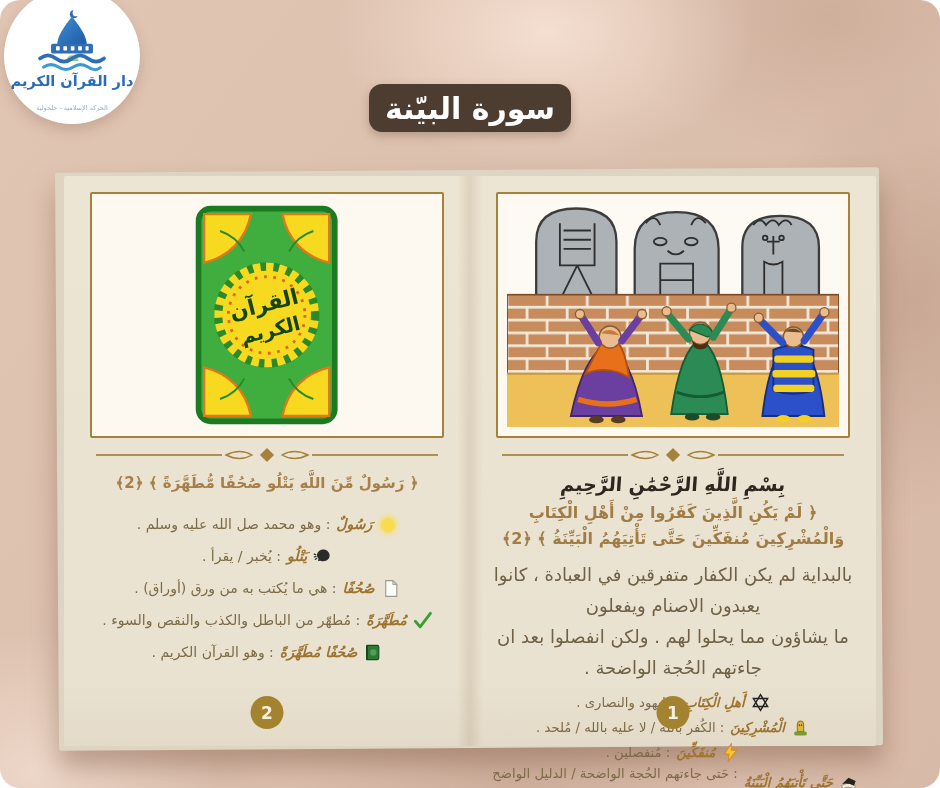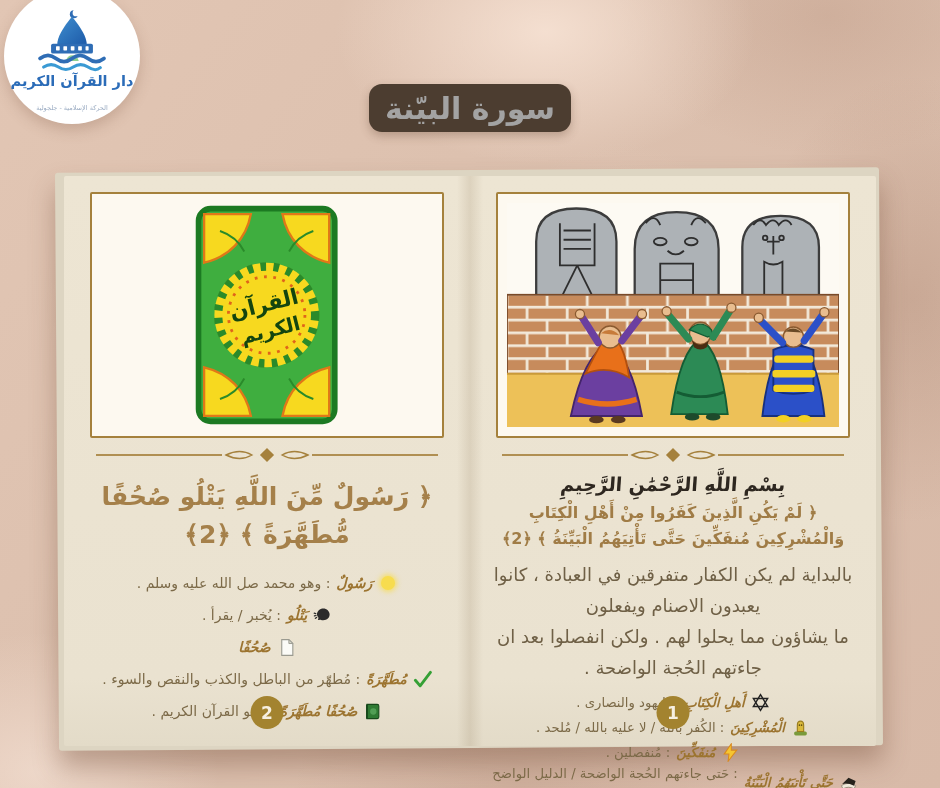--- a/index.html
+++ b/index.html
@@ -9,40 +9,41 @@
   .canvas {
     position:relative; width:940px; height:788px; overflow:hidden;
     background:
       radial-gradient(ellipse 300px 190px at 58% 4%,  rgba(248,228,214,.85), rgba(248,228,214,0) 70%),
       radial-gradient(ellipse 260px 420px at 66% 55%, rgba(246,224,208,.55), rgba(246,224,208,0) 70%),
       radial-gradient(ellipse 230px 320px at 97% 38%, rgba(140,95,72,.22),  rgba(140,95,72,0) 70%),
       radial-gradient(ellipse 300px 200px at 88% 2%,  rgba(150,103,80,.18), rgba(150,103,80,0) 70%),
       radial-gradient(ellipse 260px 200px at 4% 98%,  rgba(248,230,218,.6), rgba(248,230,218,0) 70%),
       radial-gradient(ellipse 320px 200px at 55% 100%,rgba(140,95,72,.15),  rgba(140,95,72,0) 70%),
       linear-gradient(128deg, #e2c6b4 0%, #dcc0ae 45%, #d8baa8 100%);
+    border-radius: 20px;
   }
 
   
   .logo {
     position:absolute; left:4px; top:-12px; width:136px; height:136px;
     background:#fff; border-radius:50%;
     box-shadow:0 6px 14px rgba(120,80,60,.25);
     display:flex; flex-direction:column; align-items:center; justify-content:flex-end;
     padding-bottom:13px; z-index:5;
   }
   .logo svg { width:78px; height:64px; margin-bottom:2px; }
   .logo-title { font-size:14.5px; font-weight:bold; color:#2b6cb8; direction:rtl; line-height:1; }
   .logo-sub { font-size:6.5px; color:#9aabc2; direction:rtl; margin-top:16px; line-height:1; }
 
   
   .title-banner {
     position:absolute; left:369px; top:84px; width:202px; height:48px;
     background:#4c3d30; border-radius:13px;
     display:flex; align-items:center; justify-content:center;
-    color:#a3a3a3; font-size:30px; font-weight:bold; direction:rtl;
+    color:#ffffff; font-size:30px; font-weight:bold; direction:rtl;
     box-shadow:0 4px 10px rgba(90,60,40,.3);
     z-index:4;
   }
 
   
   .book-under {
     position:absolute; left:57px; top:170px; width:824px; height:578px;
     background:#ddd5c2; border-radius:3px; transform:rotate(-.4deg);
     box-shadow:0 16px 26px rgba(110,70,50,.38);
   }
@@ -69,22 +70,22 @@
   .frame svg { width:100%; height:100%; }
   .frame.quran svg { width:auto; height:100%; }
 
   
   .divider { display:flex; align-items:center; margin:9px 14px 0; }
   .divider .line { flex:1; height:1.5px; background:#b08f52; }
   .divider svg { width:86px; height:16px; margin:0 2px; flex:none; }
 
   
   .verse {
-    margin-top:15px; text-align:center; direction:rtl;
-    color:#a5804a; font-weight:bold; font-size:25px; line-height:1.5;
+    margin-top:9px; text-align:center; direction:rtl;
+    color:#a5804a; font-weight:bold; font-size:15px; line-height:1.5;
   }
   .verse.sm { font-size:16px; margin-top:5px; line-height:1.6; color:#a07c46; }
   .basmala {
     margin-top:10px; text-align:center; direction:rtl;
     color:#2e2720; font-weight:bold; font-size:19px;
     transform:skewX(-4deg);
   }
   .para {
     margin-top:9px; text-align:center; direction:rtl;
     color:#6f6046; font-size:18px; line-height:1.72;
@@ -206,20 +207,21 @@
           <span class="def">: يُخبر / يقرأ .</span>
         </div>
         <div class="bullet">
           <span class="icon">
             <svg viewBox="0 0 24 24">
                 <path d="M6 2 h9 l5 5 v15 H6 z" fill="#fbfbf7" stroke="#9a9a90" stroke-width="1.4"></path>
                 <path d="M15 2 v5 h5 z" fill="#d8d8cc" stroke="#9a9a90" stroke-width="1.2"></path>
               </svg>
           </span>
           <span class="term">صُحُفًا</span>
+          <span class="def">: هي ما يُكتب به من ورق (أوراق) .</span>
         </div>
         <div class="bullet">
           <span class="icon">
             <svg viewBox="0 0 24 24">
                 <path d="M3 13 l6 7 L22 3" fill="none" stroke="#35a035" stroke-width="3.6" stroke-linecap="round" stroke-linejoin="round"></path>
               </svg>
           </span>
           <span class="term">مُطَهَّرَةً</span>
           <span class="def">: مُطهّر من الباطل والكذب والنقص والسوء .</span>
         </div>

